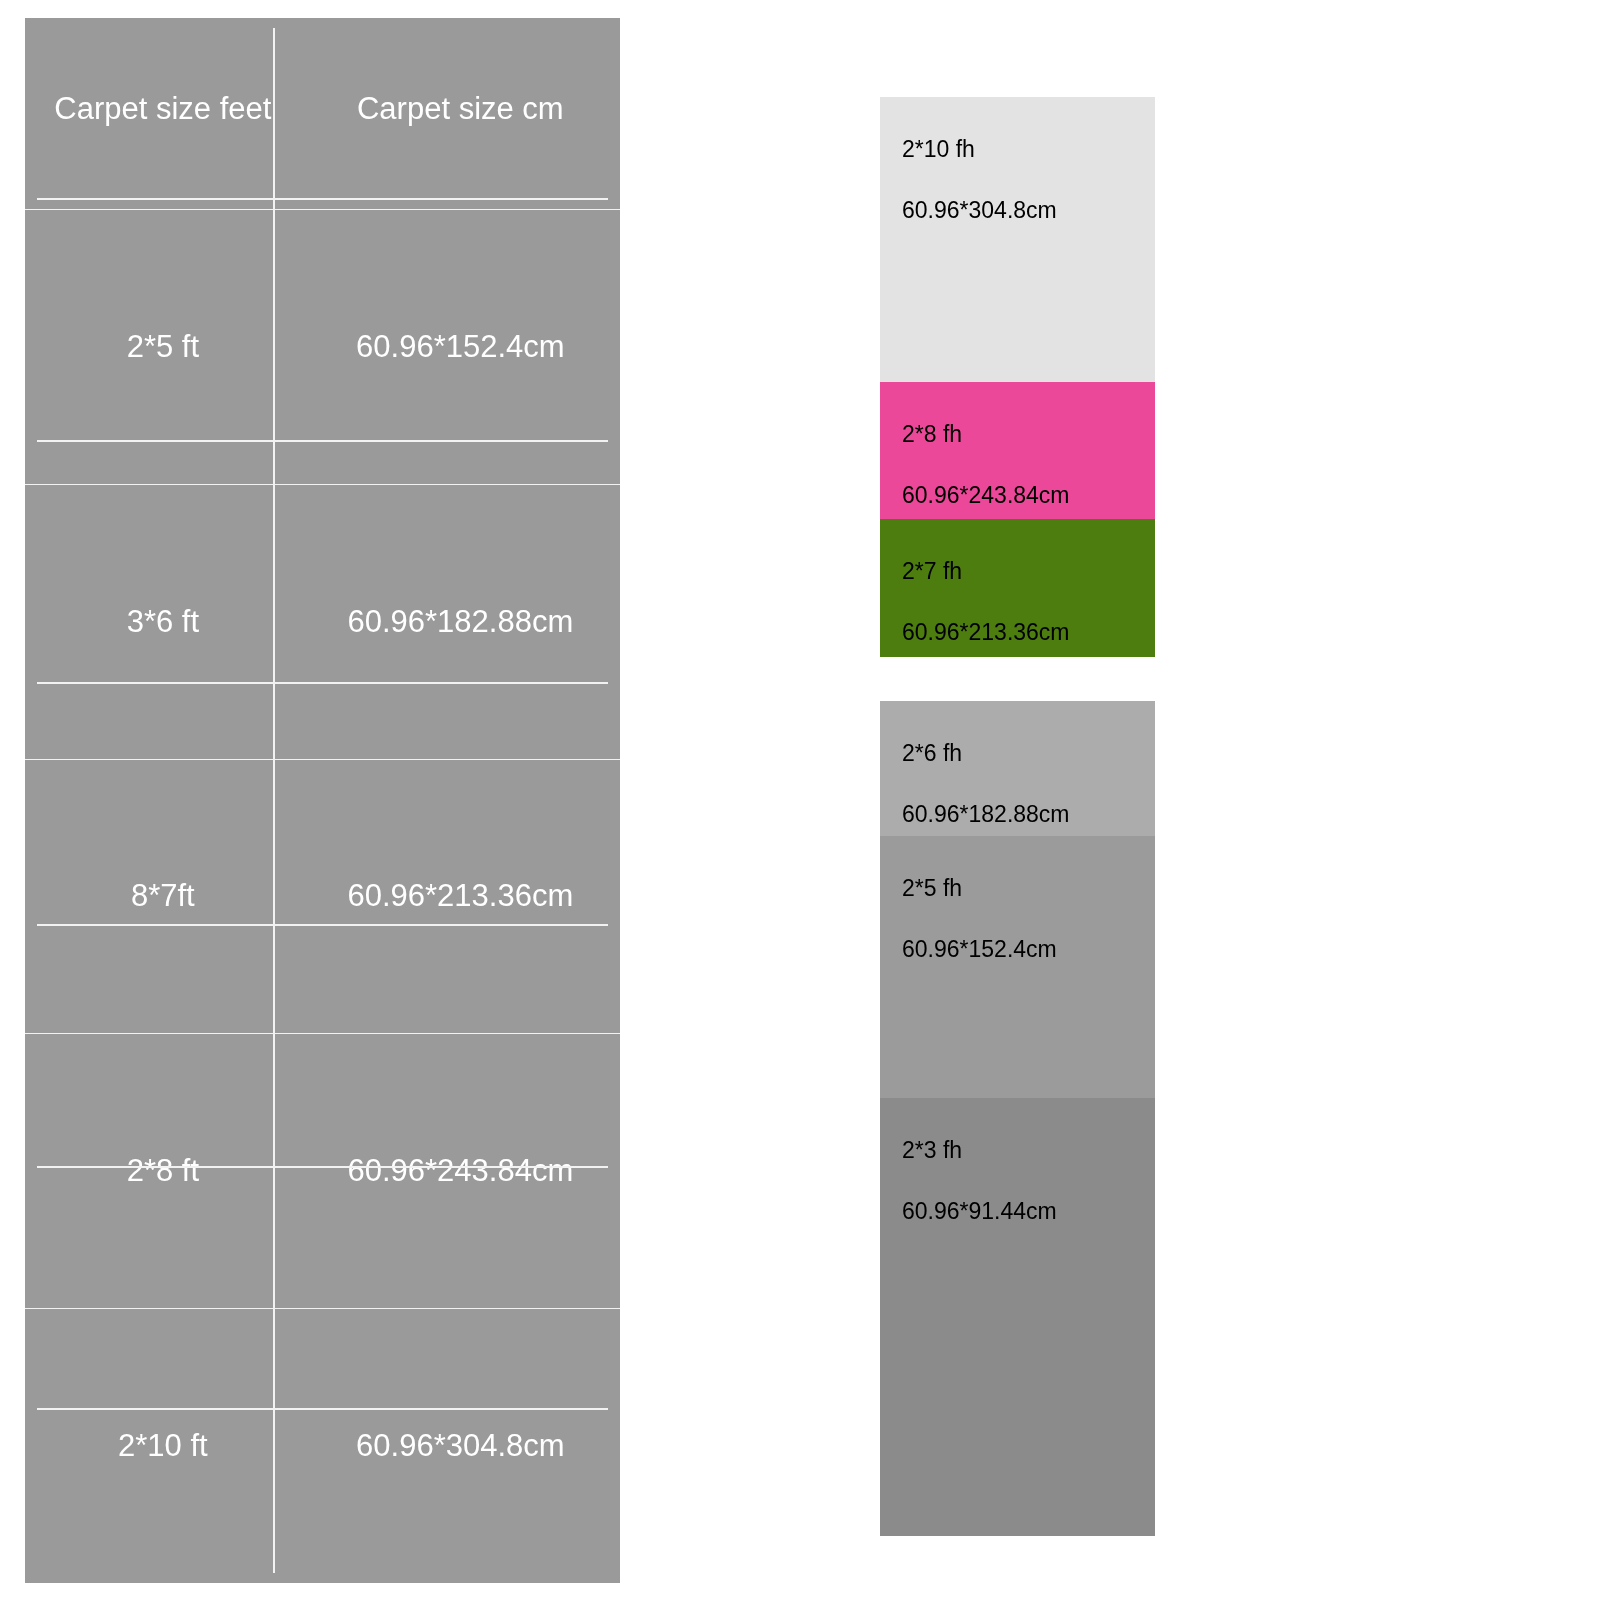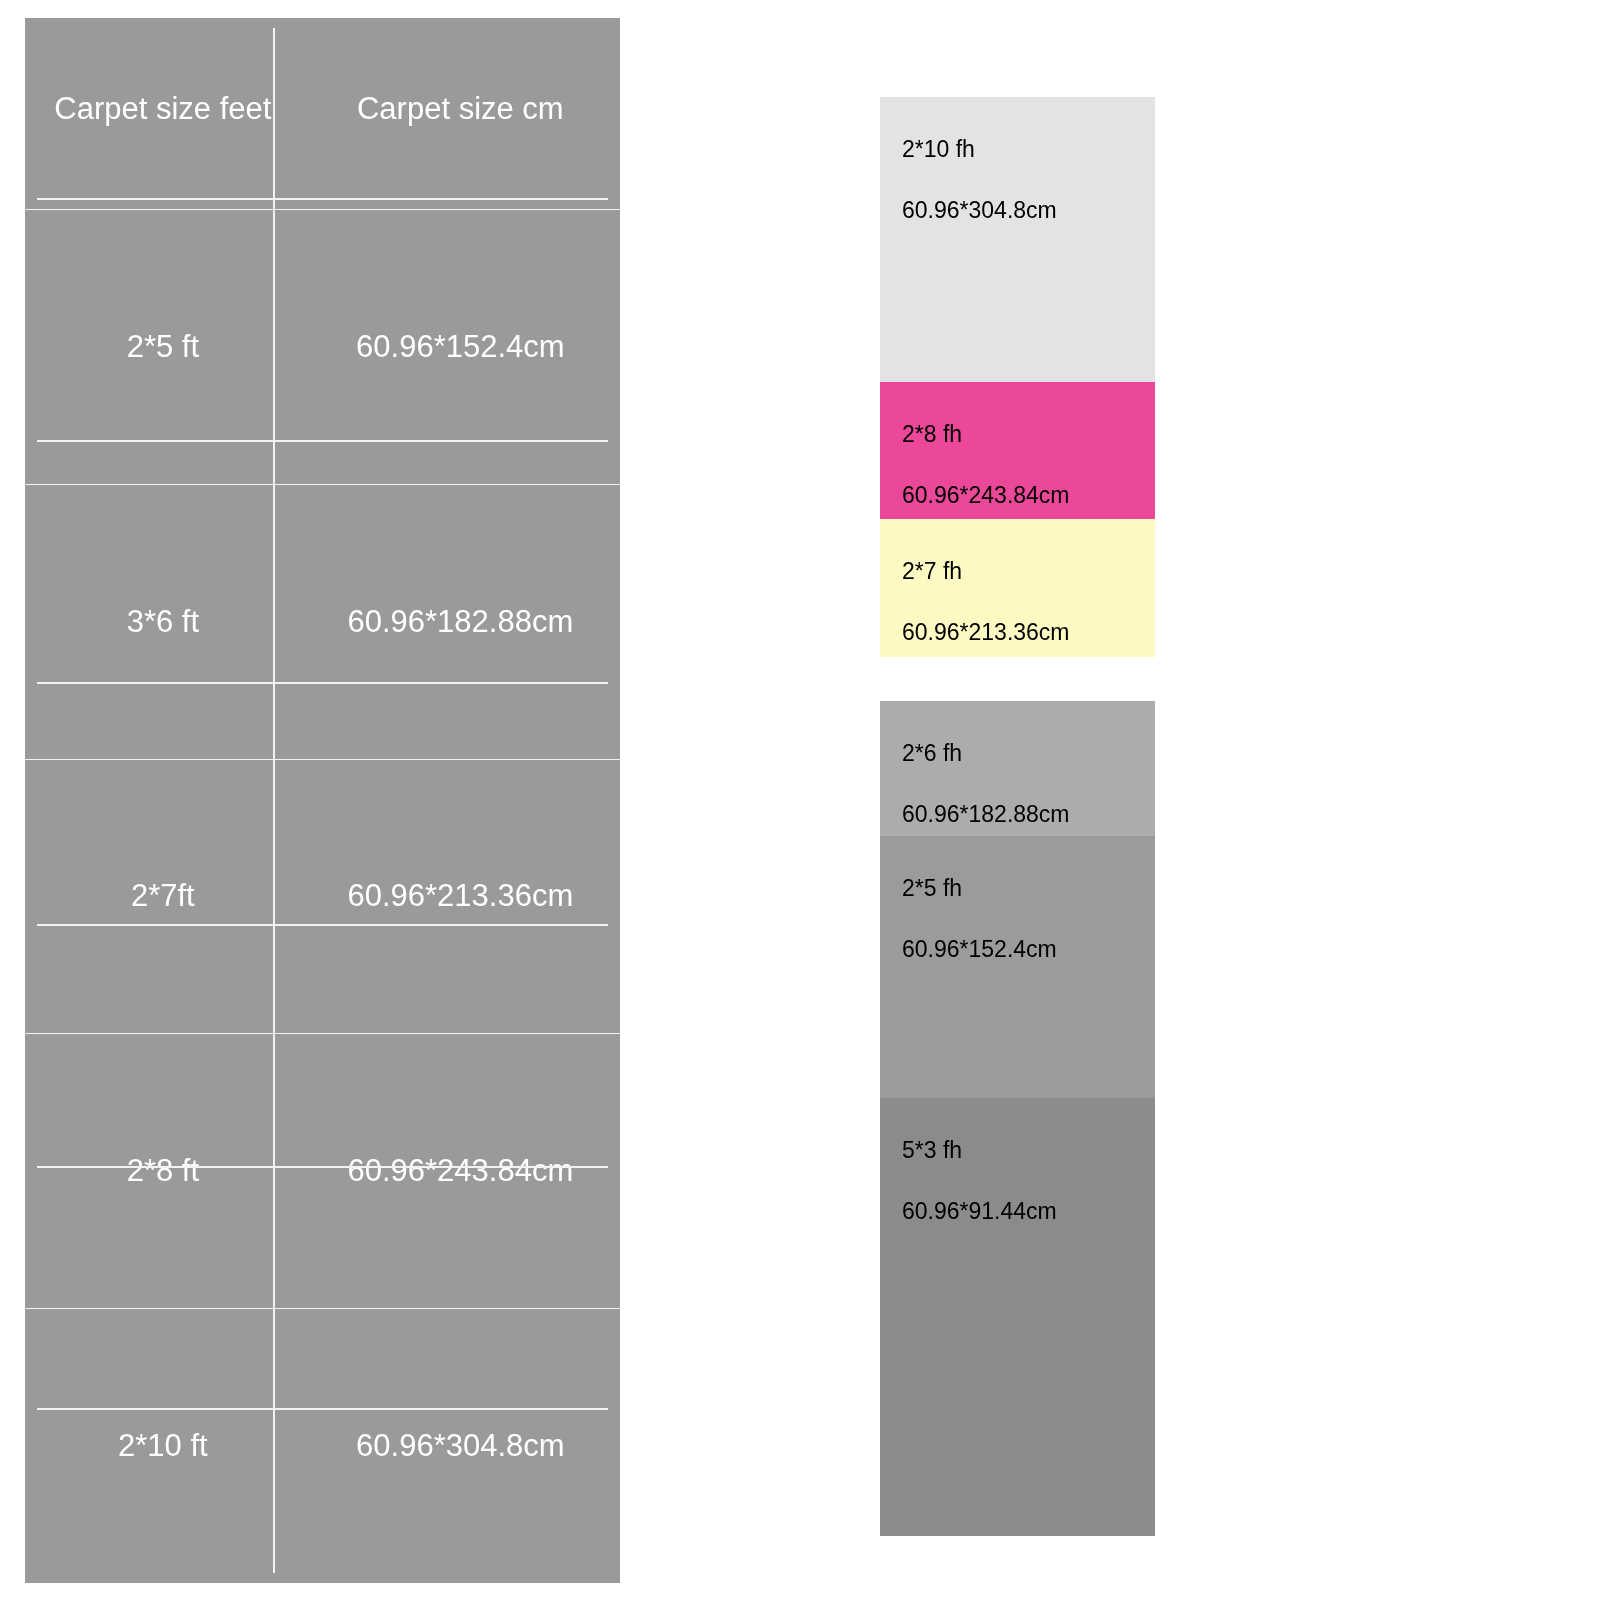--- a/index.html
+++ b/index.html
@@ -118,21 +118,21 @@
     <tbody>
       <tr class="row-line">
         <td class="col-a">2*5 ft</td>
         <td class="col-b">60.96*152.4cm</td>
       </tr>
       <tr class="row-line">
         <td class="col-a">3*6 ft</td>
         <td class="col-b">60.96*182.88cm</td>
       </tr>
       <tr class="row-line">
-        <td class="col-a">2*7ft</td>
+        <td class="col-a">8*7ft</td>
         <td class="col-b">60.96*213.36cm</td>
       </tr>
       <tr class="row-line">
         <td class="col-a">2*8 ft</td>
         <td class="col-b">60.96*243.84cm</td>
       </tr>
       <tr class="row-line">
         <td class="col-a">2*10 ft</td>
         <td class="col-b">60.96*304.8cm</td>
       </tr>
@@ -152,29 +152,29 @@
 
 <div id="stack-chart">
   <div class="seg" style="height:285px;background:#e3e3e3;">
     <span>2*10 fh</span><br>
     <span>60.96*304.8cm</span>
   </div>
   <div class="seg" style="height:137px;background:#ec4899;">
     <span>2*8 fh</span><br>
     <span>60.96*243.84cm</span>
   </div>
-  <div class="seg" style="height:138px;background:#fef9c3;">
+  <div class="seg" style="height:138px;background:#4d7c0f;">
     <span>2*7 fh</span><br>
     <span>60.96*213.36cm</span>
   </div>
   <div class="seg" style="height:135px;background:#acacac;margin-top:44px;">
     <span>2*6 fh</span><br>
     <span>60.96*182.88cm</span>
   </div>
   <div class="seg" style="height:262px;background:#9b9b9b;">
     <span>2*5 fh</span><br>
     <span>60.96*152.4cm</span>
   </div>
   <div class="seg" style="height:438px;background:#8b8b8b;">
-    <span>5*3 fh</span><br>
+    <span>2*3 fh</span><br>
     <span>60.96*91.44cm</span>
   </div>
 </div>
 
 </body></html>

